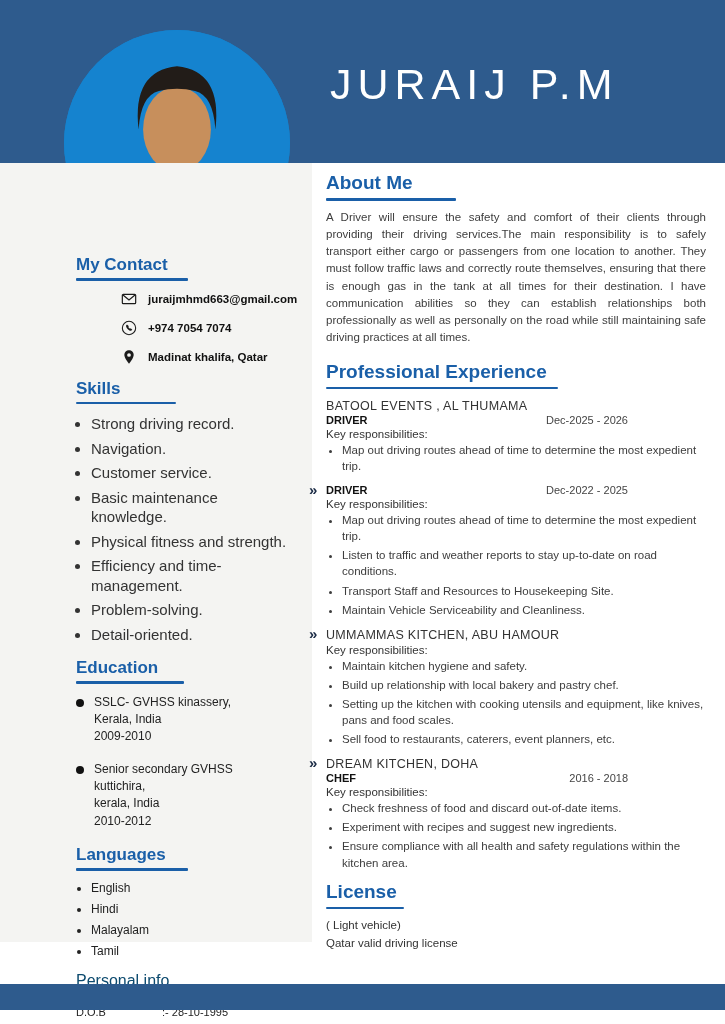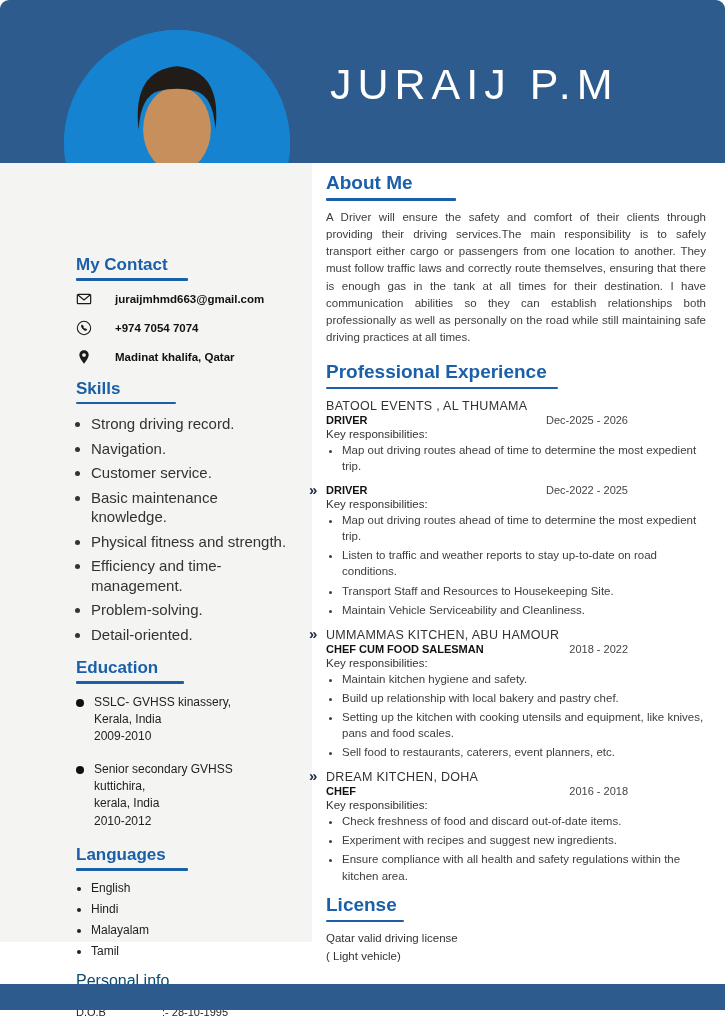--- a/index.html
+++ b/index.html
@@ -1,31 +1,31 @@
 <!DOCTYPE html>
 <html><head>
 <meta charset="utf-8">
 <style>
   * { margin:0; padding:0; box-sizing:border-box; }
   html,body { background:#ffffff; }
   body { font-family:"Liberation Sans", sans-serif; }
-  .page { position:relative; width:725px; height:1024px; background:#ffffff; overflow:hidden; margin:0 auto;border-radius:9px; }
+  .page { position:relative; width:725px; height:1024px; background:#ffffff; overflow:hidden; margin:0 auto; }
 
   .header-band { position:absolute; top:0; left:0; width:725px; height:163px; background:#2e5b8d; }
   .name { position:absolute; top:60px; left:330px; color:#ffffff; font-size:43px; font-weight:400; letter-spacing:6px; }
 
   .photo-wrap { position:absolute; top:30px; left:64px; width:226px; height:226px; border-radius:50%; overflow:hidden; background:#1583cf; }
   .photo-wrap svg { display:block; }
 
   .sidebar { position:absolute; top:163px; left:0; width:312px; height:779px; background:#f4f4f2; padding:92px 22px 0 76px; }
 
   .side-h { color:#1a5fa8; font-size:17px; font-weight:bold; margin-bottom:3px; }
   .rule { height:2.5px; background:#1a5fa8; margin-bottom:10px; border-radius:1px; }
 
-  .contact-item { display:flex; align-items:center; gap:23px; margin-bottom:13px; }
+  .contact-item { display:flex; align-items:center; gap:11px; margin-bottom:13px;margin-left:45px; }
   .contact-item .ctext { font-size:11.5px; font-weight:bold; color:#111; }
   .cicon { flex:none; width:16px; height:16px; display:flex; align-items:center; justify-content:center; }
 
   .dot-list { list-style:disc; padding-left:15px; color:#222; }
   .skills-list li { font-size:15px; color:#333; margin-bottom:5px; line-height:1.3; }
   .lang-list li { font-size:12px; color:#222; margin-bottom:7px; }
 
   .section { margin-bottom:14px; }
 
   .edu-item { display:flex; gap:10px; margin-bottom:15px; }
@@ -214,24 +214,20 @@
           <li>Map out driving routes ahead of time to determine the most expedient trip.</li>
           <li>Listen to traffic and weather reports to stay up-to-date on road conditions.</li>
           <li>Transport Staff and Resources to Housekeeping Site.</li>
           <li>Maintain Vehicle Serviceability and Cleanliness.</li>
         </ul>
       </div>
 
       <div class="job">
         <span class="arrow">»</span>
         <div class="company">UMMAMMAS KITCHEN, ABU HAMOUR</div>
-        <div class="role-row">
-          <span class="role">CHEF CUM FOOD SALESMAN</span>
-          <span class="dates">2018 - 2022</span>
-        </div>
         <div class="key">Key responsibilities:</div>
         <ul>
           <li>Maintain kitchen hygiene and safety.</li>
           <li>Build up relationship with local bakery and pastry chef.</li>
           <li>Setting up the kitchen with cooking utensils and equipment, like knives, pans and food scales.</li>
           <li>Sell food to restaurants, caterers, event planners, etc.</li>
         </ul>
       </div>
 
       <div class="job">
@@ -247,22 +243,22 @@
           <li>Experiment with recipes and suggest new ingredients.</li>
           <li>Ensure compliance with all health and safety regulations within the kitchen area.</li>
         </ul>
       </div>
     </div>
 
     <div>
       <div class="main-h">License</div>
       <div class="rule" style="width:78px; margin-bottom:4px;"></div>
       <div class="license-lines">
+        <div>( Light vehicle)</div>
         <div>Qatar valid driving license</div>
-        <div>( Light vehicle)</div>
       </div>
     </div>
 
   </div>
 
   <div class="footer-band"></div>
 
 </div>
 
 </body></html>

